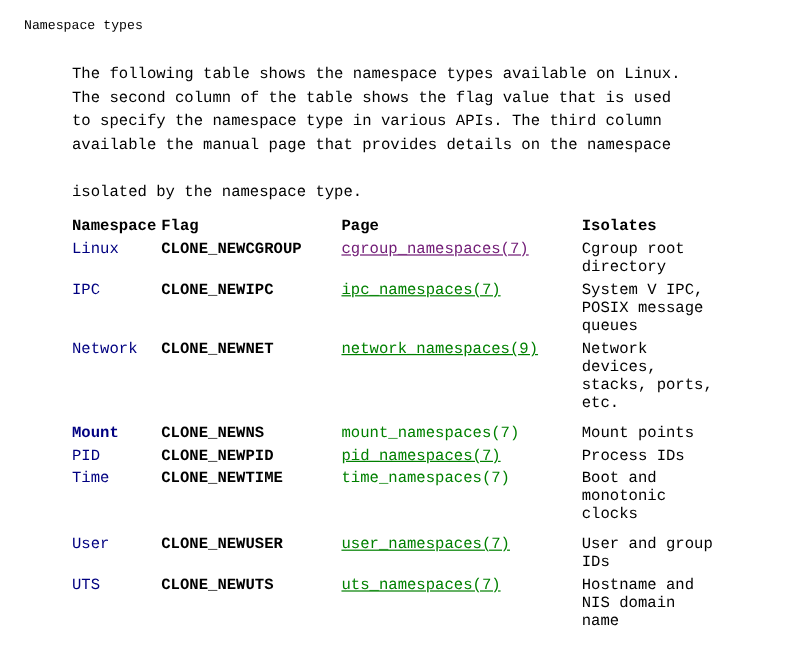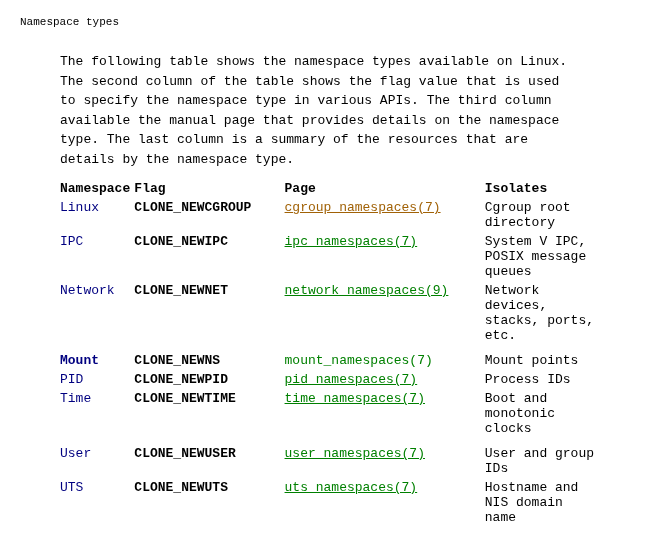--- a/index.html
+++ b/index.html
@@ -66,38 +66,38 @@
 </head>
 <body>
 
 <div class="section-title">Namespace types</div>
 
 <div class="intro-text">
   <span>The following table shows the namespace types available on Linux.</span><br>
   <span>The second column of the table shows the flag value that is used</span><br>
   <span>to specify the namespace type in various APIs.  The third column</span><br>
   <span>available the manual page that provides details on the namespace</span><br>
-  <span>type.  The last column is a summary of the resources that are</span><br>
-  <span>details by the namespace type.</span>
+  <br>
+  <span>isolated by the namespace type.</span>
 </div>
 
 <table class="ns-table">
   <thead>
     <tr>
       <th>Namespace</th>
       <th>Flag</th>
       <th>Page</th>
       <th>Isolates</th>
     </tr>
   </thead>
   <tbody id="table-body">
   <tr>
         <td style="color: rgb(0, 0, 128);">Linux</td>
         <td style="font-weight: bold;">CLONE_NEWCGROUP</td>
-        <td style="color: #a16207; text-decoration: underline; cursor: pointer;">cgroup_namespaces(7)</td>
+        <td style="color: #701a75; text-decoration: underline; cursor: pointer;">cgroup_namespaces(7)</td>
         <td>Cgroup root<br>directory</td>
       </tr>
       <tr>
         <td style="color: rgb(0, 0, 128);">IPC</td>
         <td style="font-weight: bold;">CLONE_NEWIPC</td>
         <td style="color: rgb(0, 128, 0); text-decoration: underline; cursor: pointer;">ipc_namespaces(7)</td>
         <td>System V IPC,<br>POSIX message<br>queues</td>
       </tr>
       <tr>
         <td style="color: rgb(0, 0, 128);">Network</td>
@@ -116,21 +116,21 @@
       </tr>
       <tr>
         <td style="color: rgb(0, 0, 128);">PID</td>
         <td style="font-weight: bold;">CLONE_NEWPID</td>
         <td style="color: rgb(0, 128, 0); text-decoration: underline; cursor: pointer;">pid_namespaces(7)</td>
         <td>Process IDs</td>
       </tr>
       <tr>
         <td style="color: rgb(0, 0, 128);">Time</td>
         <td style="font-weight: bold;">CLONE_NEWTIME</td>
-        <td style="color: rgb(0, 128, 0); text-decoration: underline; cursor: pointer;">time_namespaces(7)</td>
+        <td style="color: rgb(0, 128, 0); cursor: pointer;">time_namespaces(7)</td>
         <td>Boot and<br>monotonic<br>clocks</td>
       </tr>
       <tr>
         <td colspan="4" style="height:6px;"></td>
       </tr>
       <tr>
         <td style="color: rgb(0, 0, 128);">User</td>
         <td style="font-weight: bold;">CLONE_NEWUSER</td>
         <td style="color: rgb(0, 128, 0); text-decoration: underline; cursor: pointer;">user_namespaces(7)</td>
         <td>User and group<br>IDs</td>

